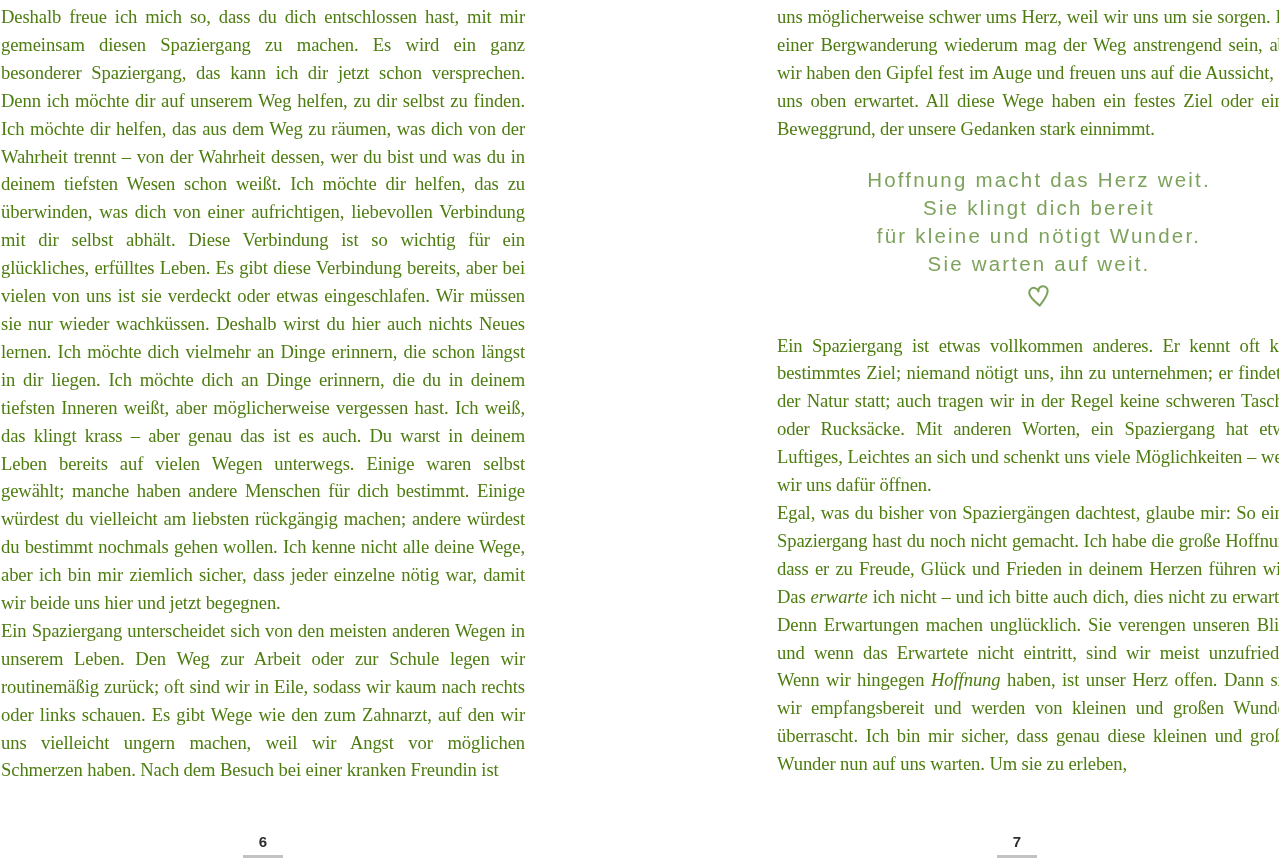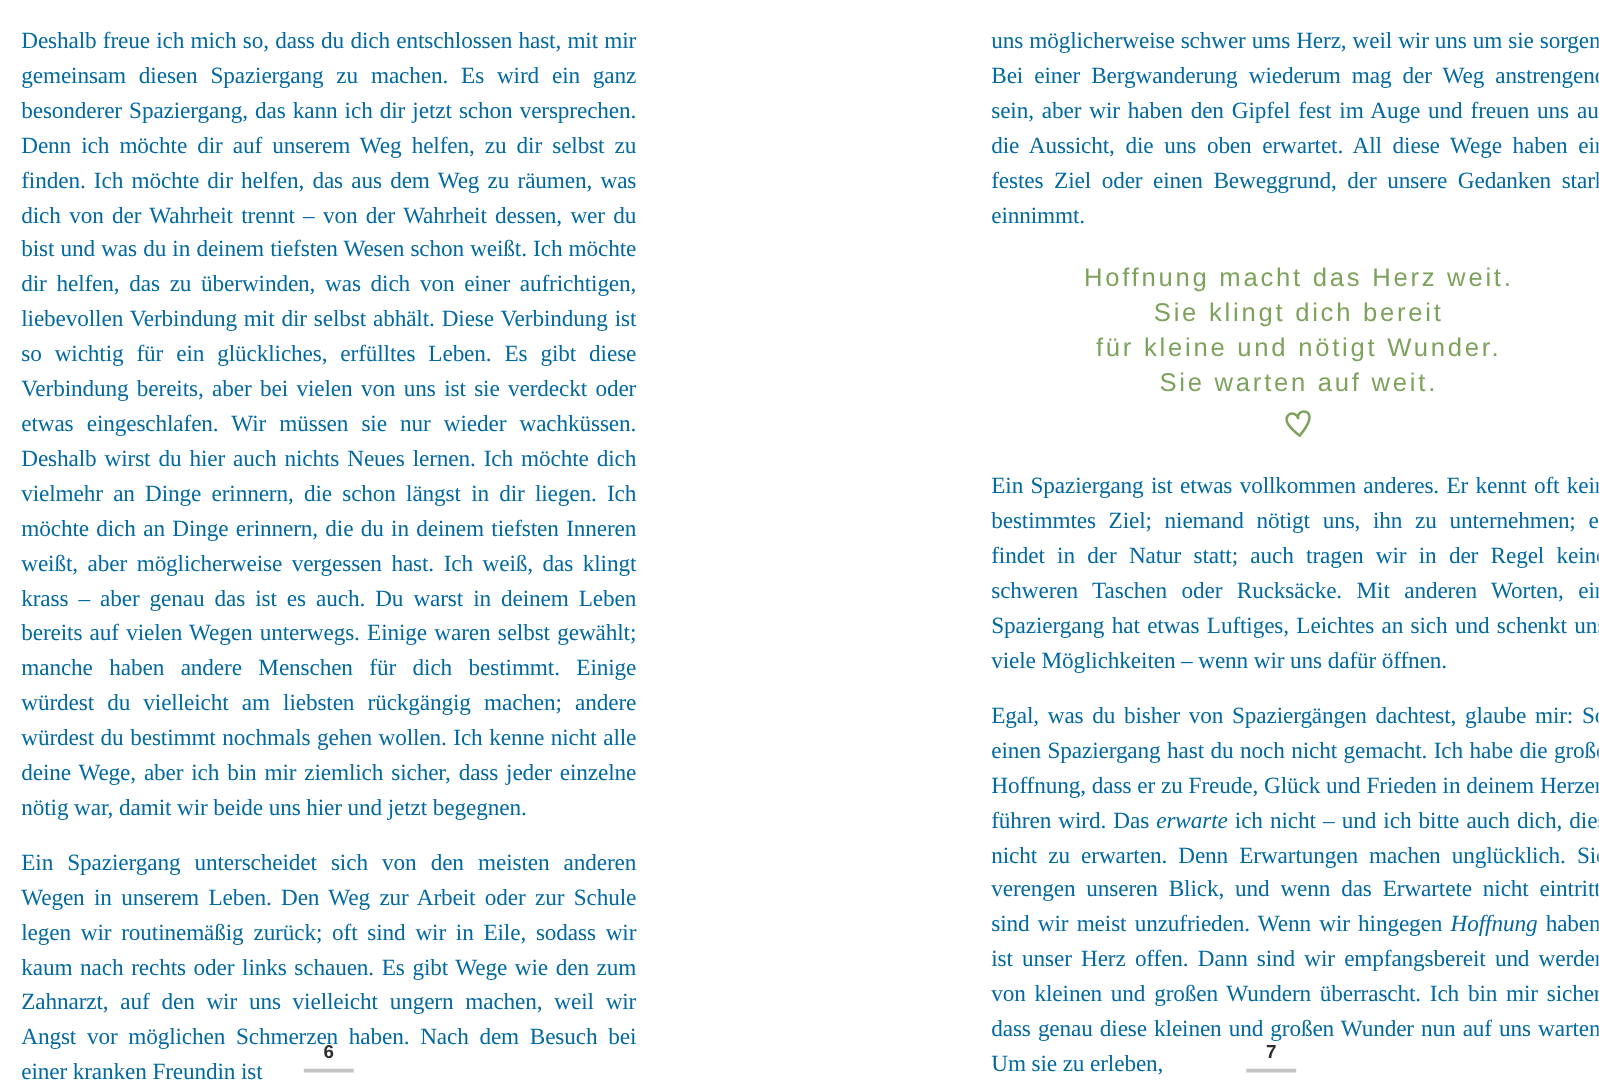--- a/index.html
+++ b/index.html
@@ -12,26 +12,26 @@
     font-family: "Liberation Serif", serif;
   }
   .page-col {
     position: absolute;
     top: 3px;
     width: 524px;
   }
   .page-col.left  { left: 1px; }
   .page-col.right { left: 777px; }
   p.body {
-    margin: 16px;
+    margin: 0;
     text-align: justify;
     font-size: 18.6px;
     line-height: 27.9px;
     letter-spacing: -0.1px;
-    color: #0369a1;
+    color: #4d7c0f;
     hyphens: auto;
     -webkit-hyphens: auto;
   }
   .quote {
     margin: 23px 0 19px 0;
     text-align: center;
   }
   .quote-line {
     font-family: "Liberation Sans", sans-serif;
     font-size: 20.5px;

